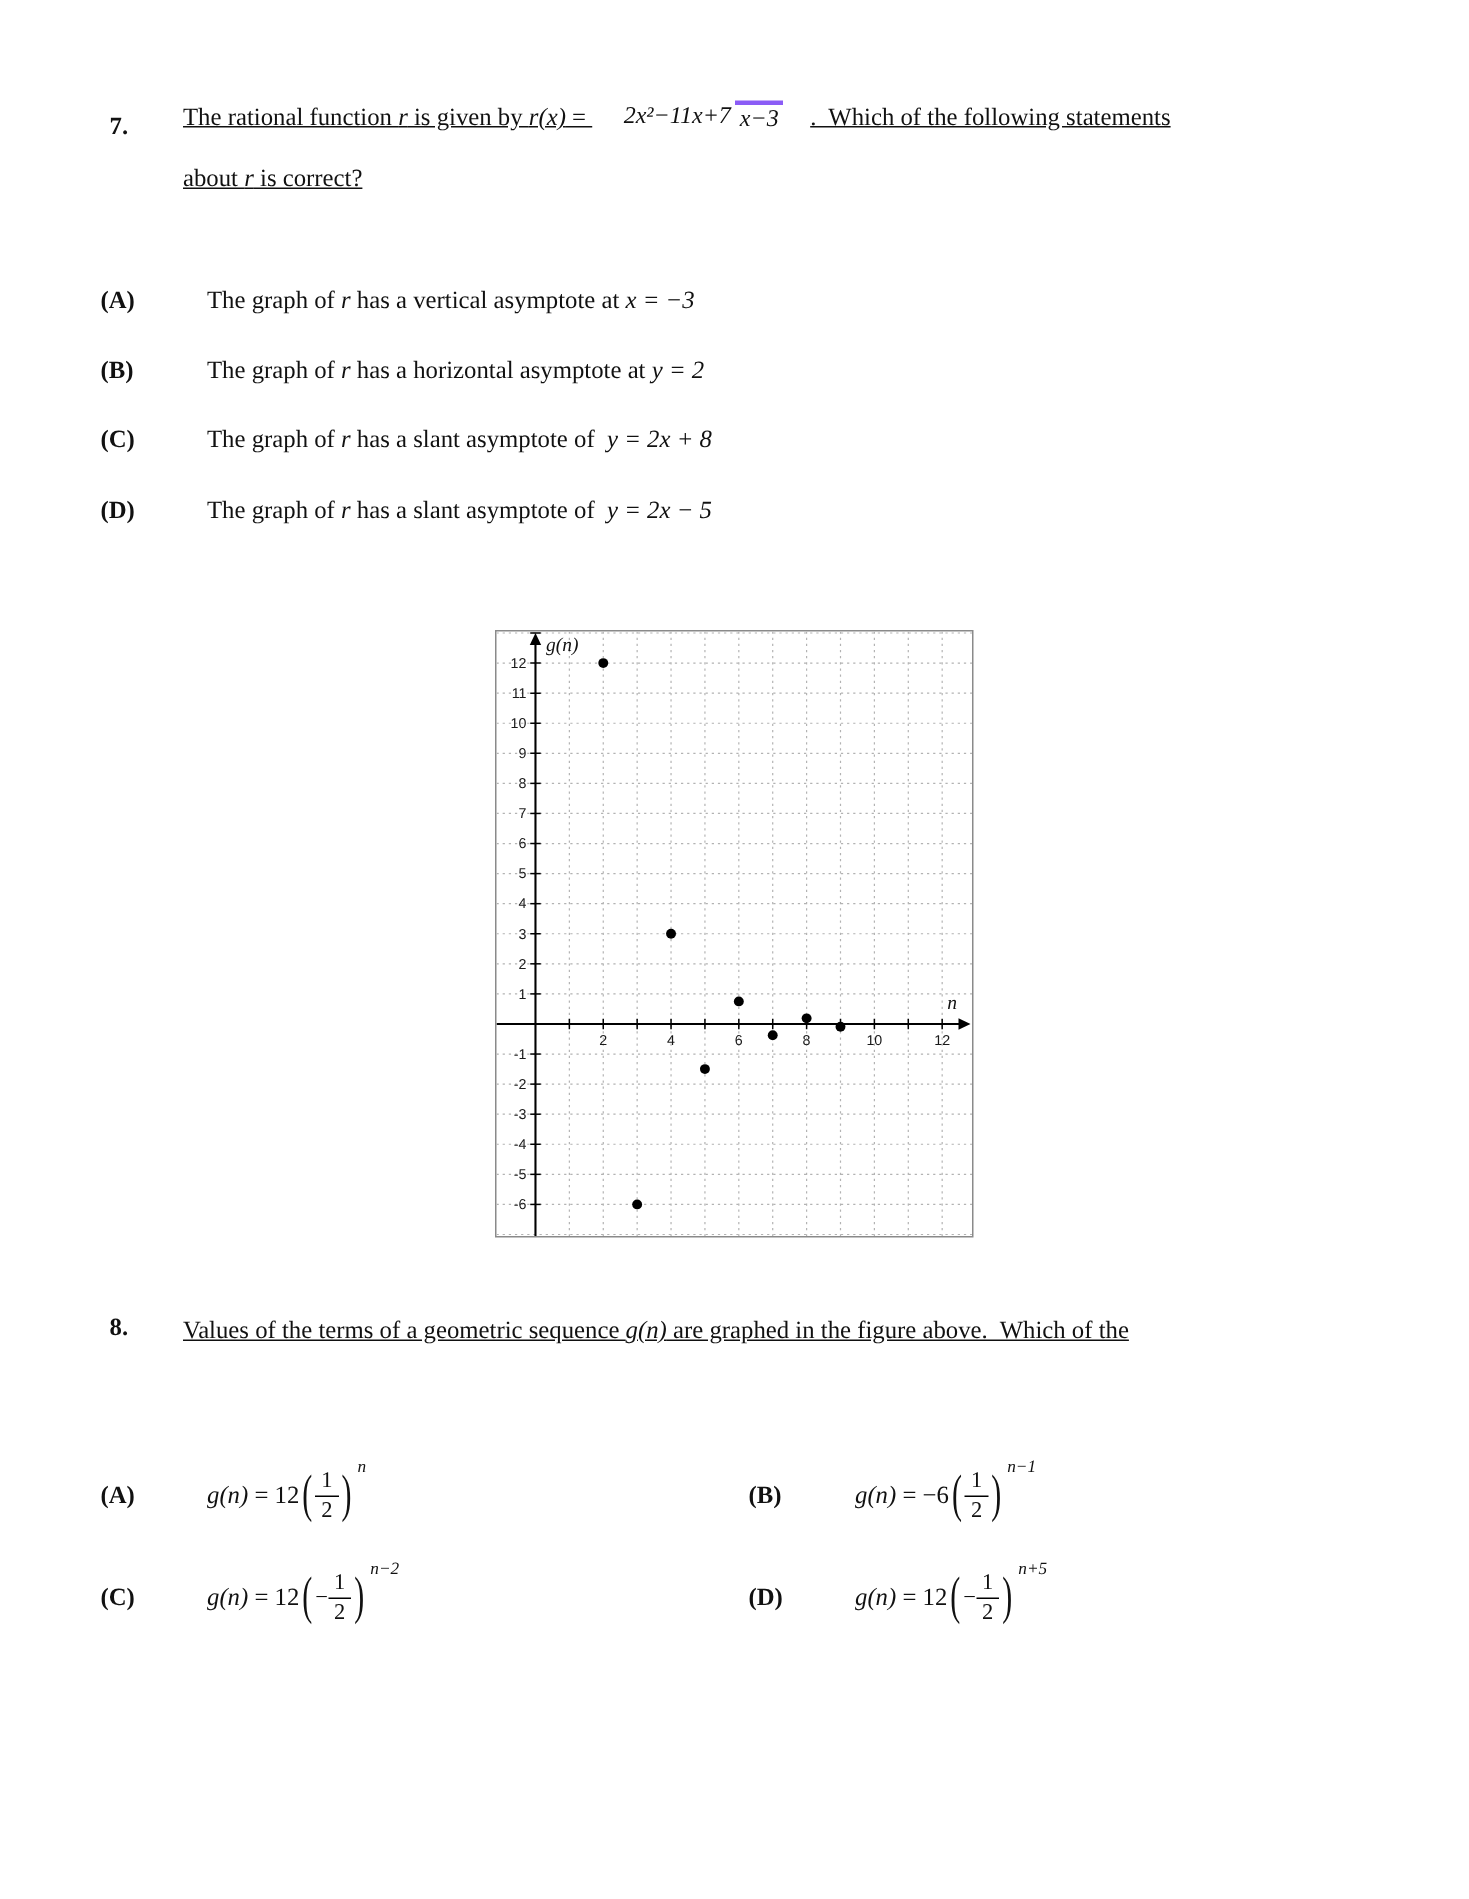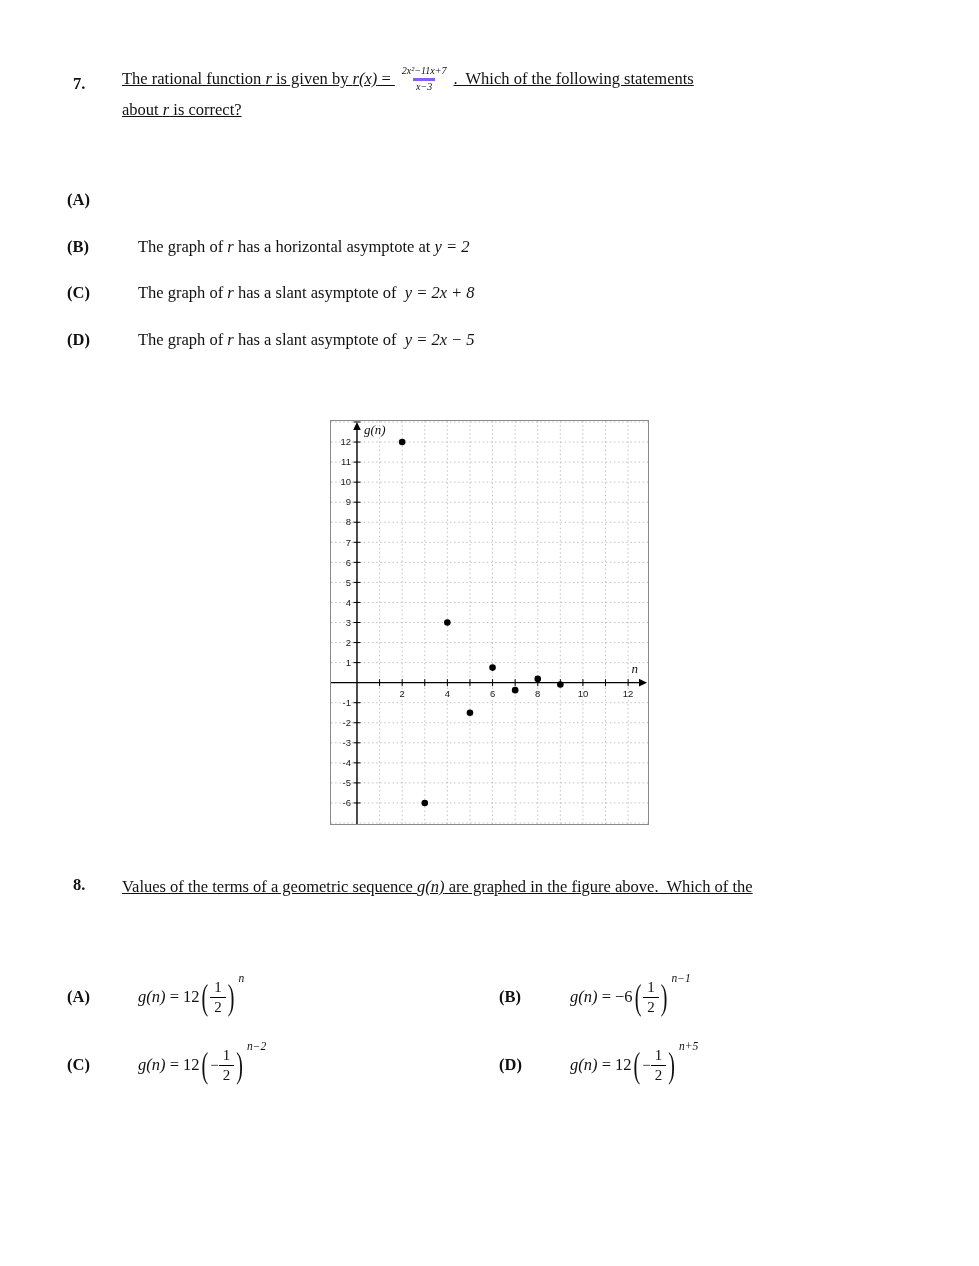--- a/index.html
+++ b/index.html
@@ -10,23 +10,23 @@
     color:#111; font-size:16.5px;
   }
   .abs { position:absolute; }
   .qnum { font-weight:bold; font-size:16.5px; }
   .seg { white-space:pre-wrap; }
   .it { font-style:italic; }
   .stem { line-height:23px;text-decoration:underline; }
   .stem-line1 { display:block; }
   
   .ifrac {
-    display:inline-flex; flex-direction:column; align-items:center;
-    vertical-align:middle; font-size:10px; line-height:1.25;
-    font-style:italic; margin:0 4px; transform:translateY(-1px);
+    display:inline-flex; flex-direction:row; align-items:center;
+    vertical-align:middle; font-size:16px; line-height:1.25;
+    font-style:italic; margin:0 18px; transform:translateY(-1px);
   }
   .ifrac .num { padding:0 3px; }
   .ifrac .den { border-top:3px solid #8b5cf6; padding:0 3px; }
   
   .choice-row { display:flex; align-items:center; }
   .choice-label { font-weight:bold; flex:0 0 71px; }
   
   .graph-box { position:absolute; left:330px; top:420px; width:319px; height:405px; border:1px solid #8a8a8a; background:#fff; }
   .grid  { stroke:#b3b3b3; stroke-width:0.8; stroke-dasharray:1.5 2.6; }
   .axis  { stroke:#000; stroke-width:1.4; }
@@ -47,25 +47,26 @@
 </head>
 <body>
 
 <div class="abs qnum" style="left:73px; top:74px;">7.</div>
 
 <div class="abs stem" style="left:122px; top:66px; width:760px;">
   <span class="stem-line1"><span class="seg">The rational function </span><span class="seg it">r</span><span class="seg"> is given by </span><span class="seg it">r(x)</span><span class="seg"> = </span><span class="ifrac">
         <span class="num">2x²−11x+7</span>
         <span class="den">x−3</span>
       </span><span class="seg">.  Which of the following statements</span></span>
-  <span class="stem-line1" style="margin-top:4px;"><span class="seg">about </span><span class="seg it">r</span><span class="seg"> is correct?</span></span>
+  <span class="stem-line1" style="margin-top:16px;"><span class="seg">about </span><span class="seg it">r</span><span class="seg"> is correct?</span></span>
 </div>
 
 <div class="abs choice-row" style="left:67px; top:190px; width:820px;">
   <span class="choice-label">(A)</span>
+  <span><span class="seg">The graph of </span><span class="seg it">r</span><span class="seg"> has a vertical asymptote at </span><span class="seg it">x = −3</span></span>
 </div>
 <div class="abs choice-row" style="left:67px; top:237px; width:820px;">
   <span class="choice-label">(B)</span>
   <span><span class="seg">The graph of </span><span class="seg it">r</span><span class="seg"> has a horizontal asymptote at </span><span class="seg it">y = 2</span></span>
 </div>
 <div class="abs choice-row" style="left:67px; top:283px; width:820px;">
   <span class="choice-label">(C)</span>
   <span><span class="seg">The graph of </span><span class="seg it">r</span><span class="seg"> has a slant asymptote of  </span><span class="seg it">y = 2x + 8</span></span>
 </div>
 <div class="abs choice-row" style="left:67px; top:330px; width:820px;">

